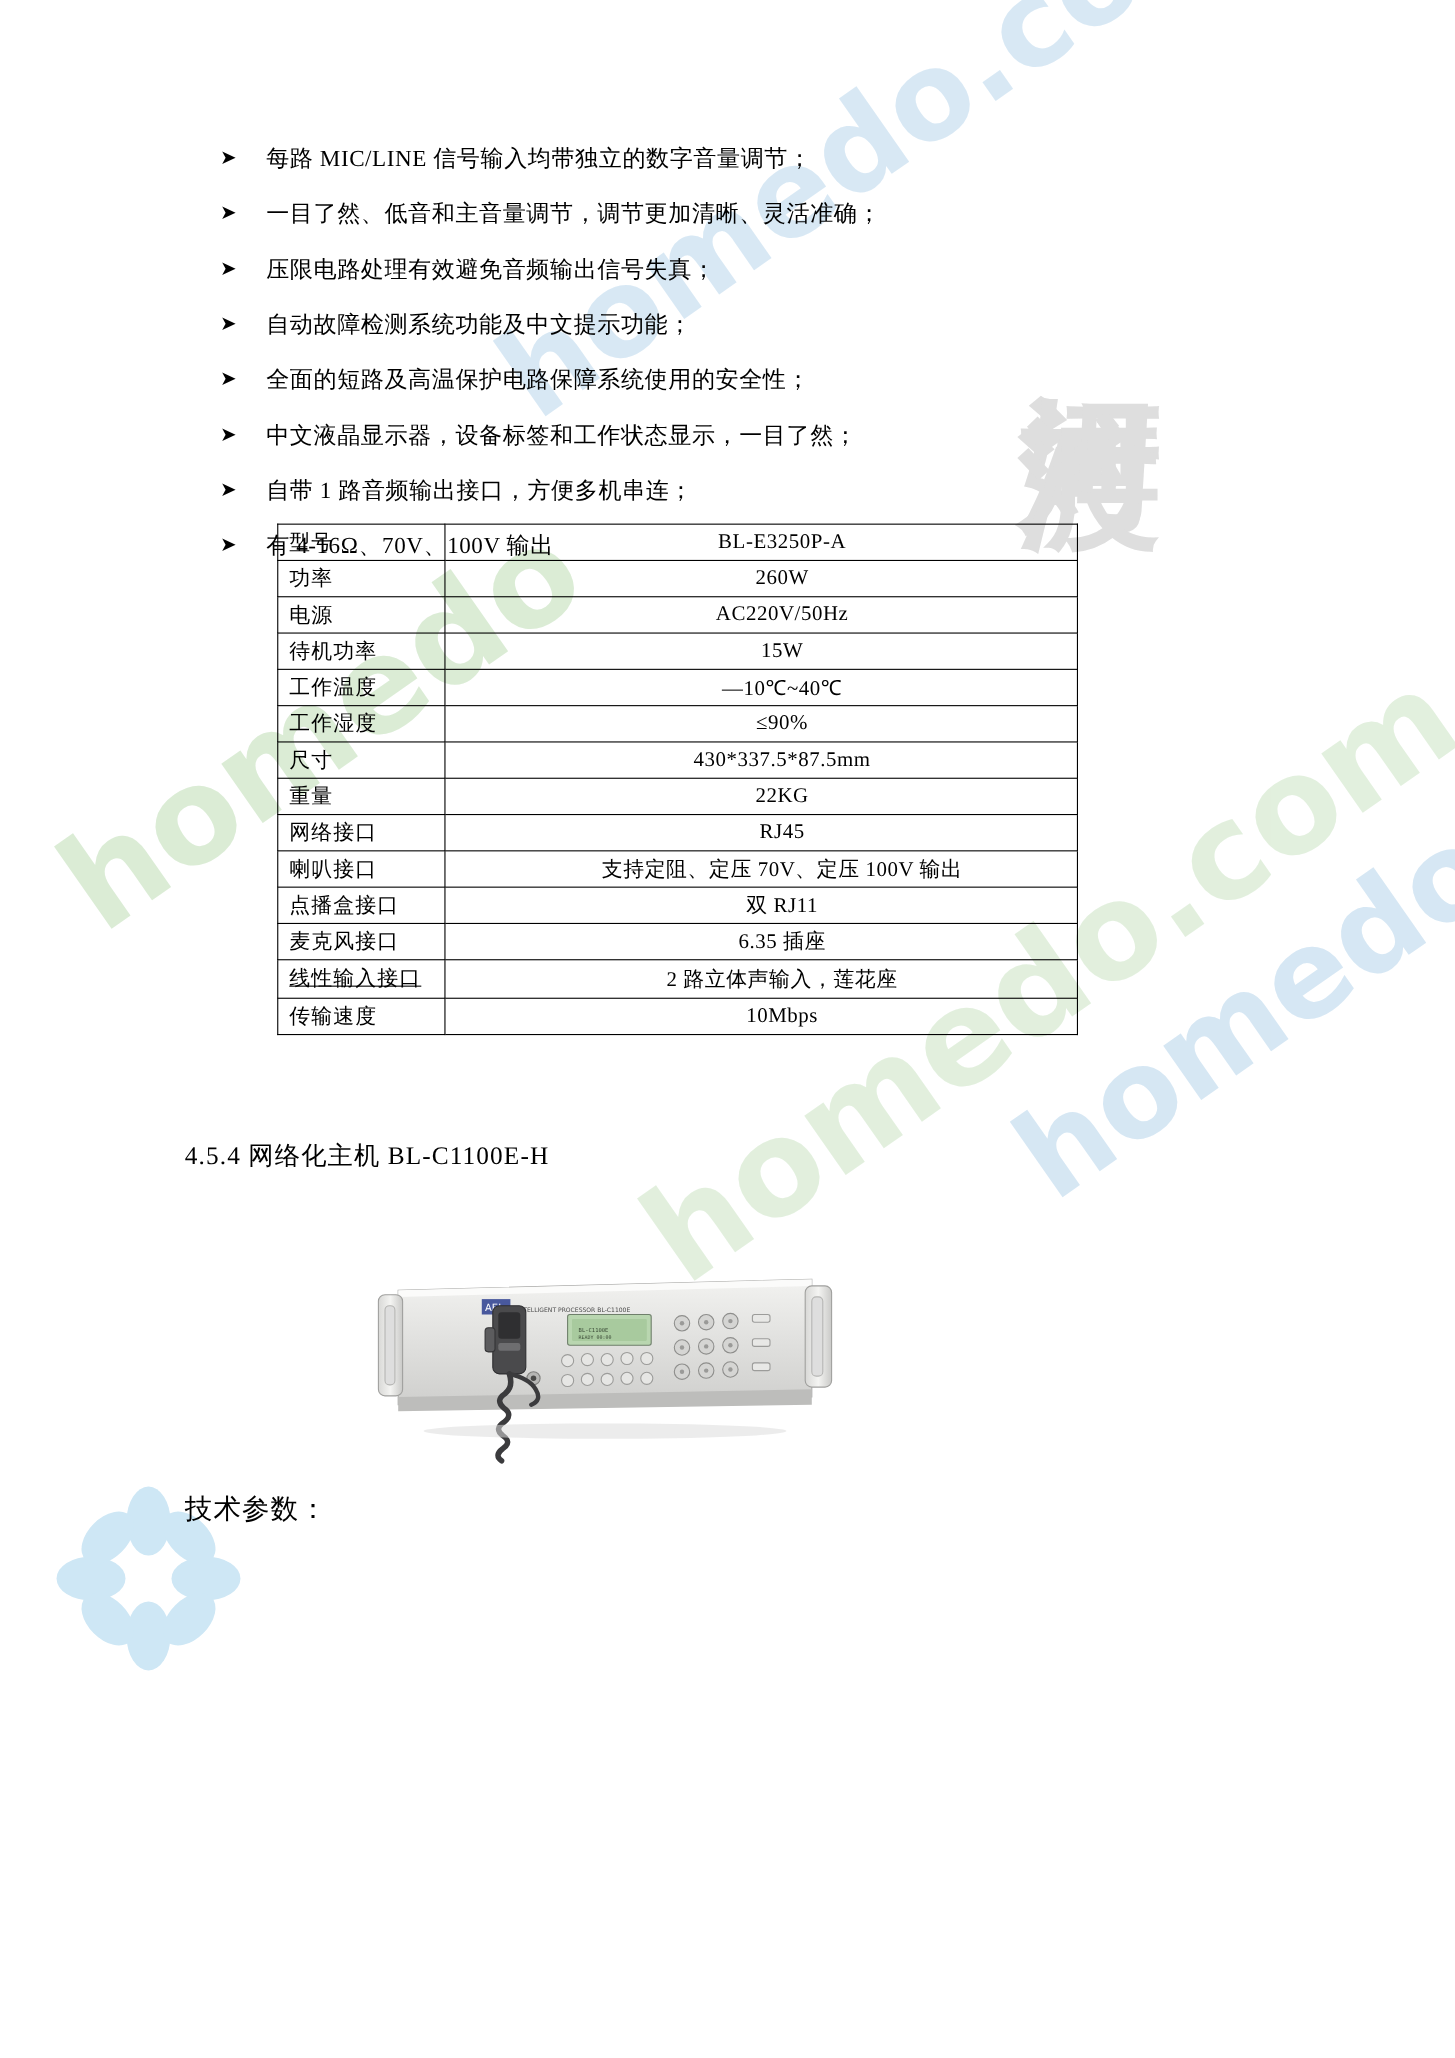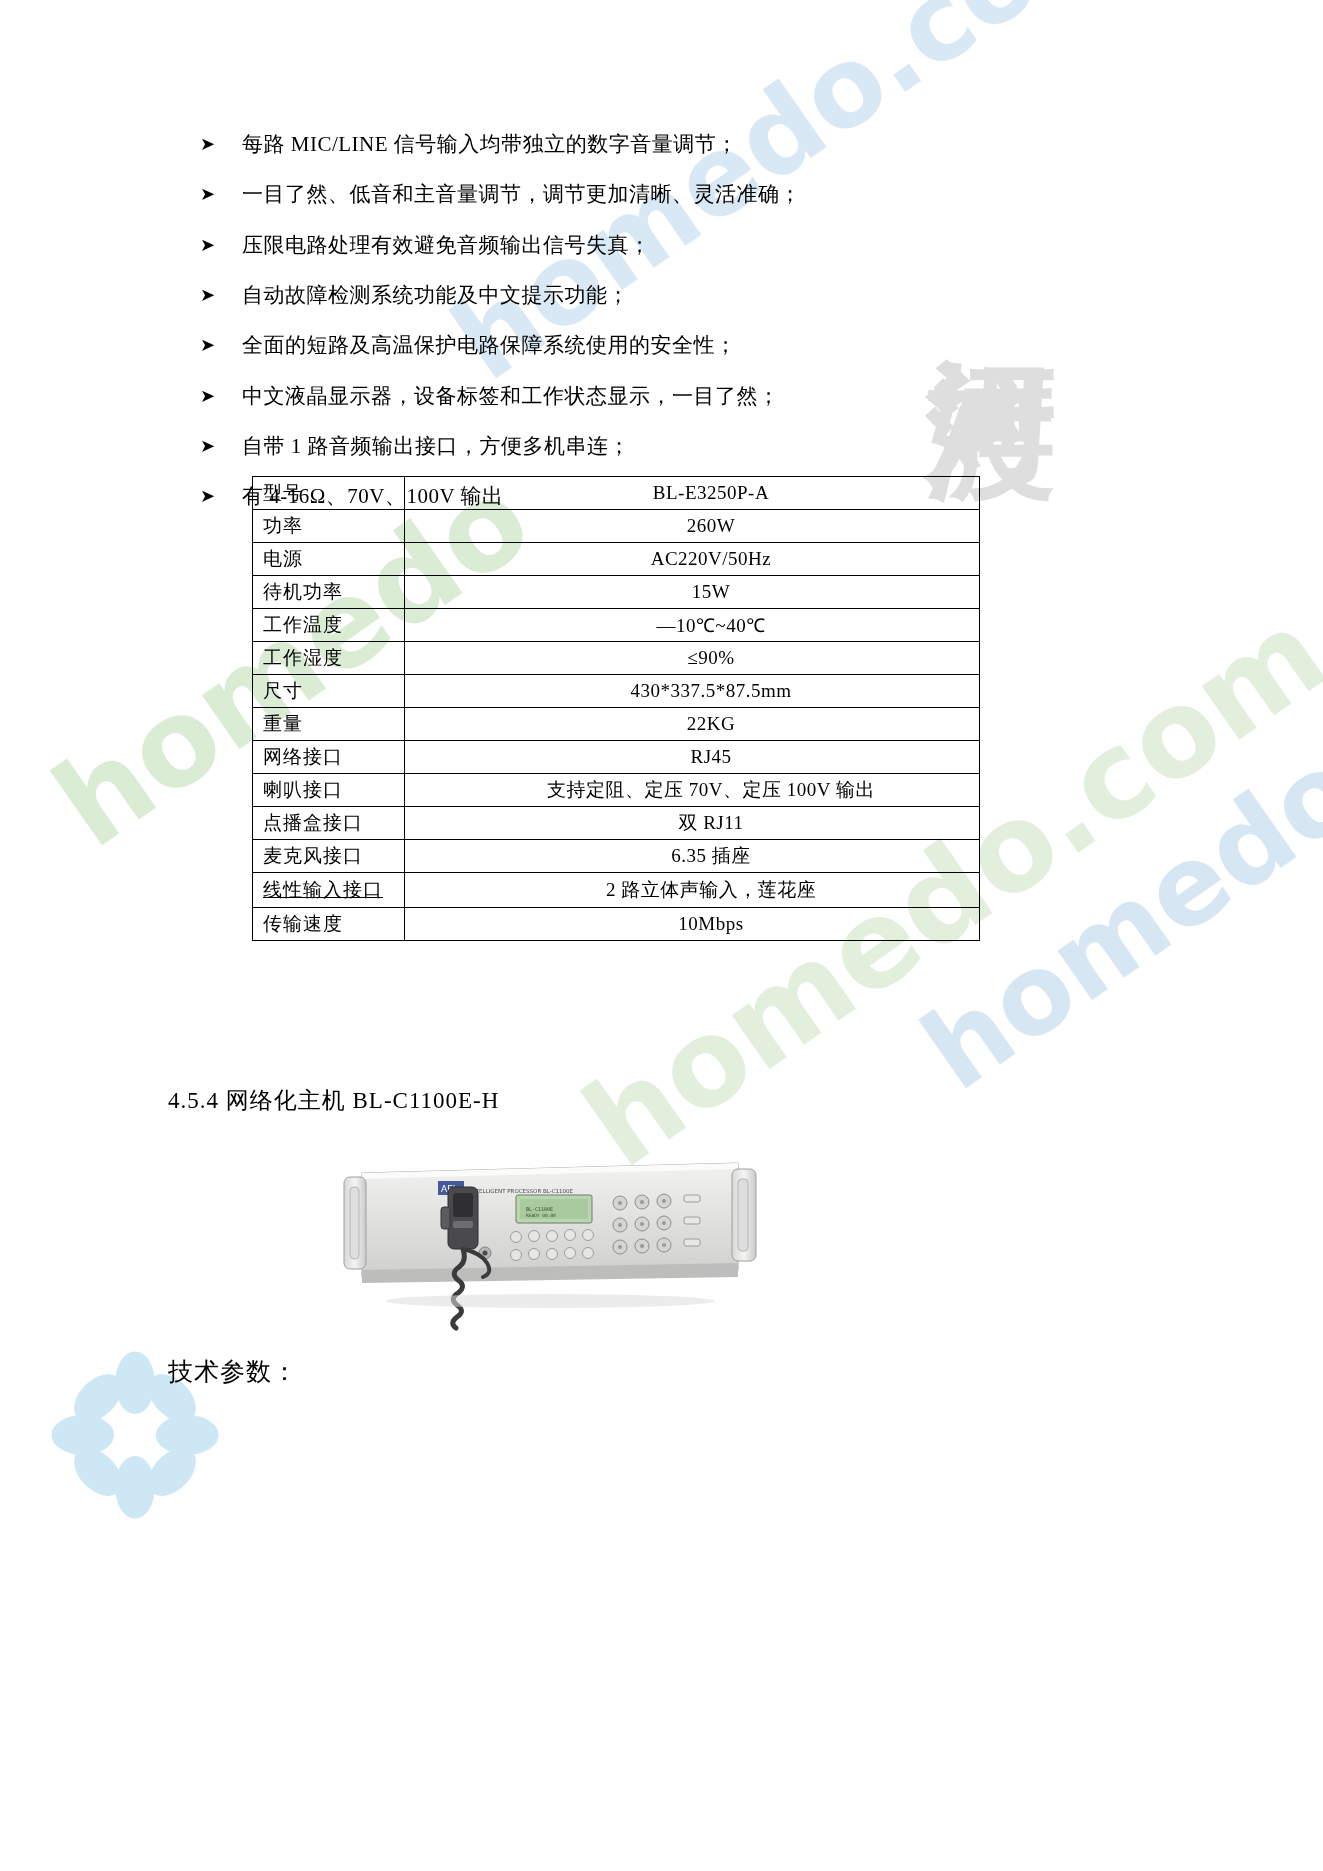--- a/index.html
+++ b/index.html
@@ -141,21 +141,21 @@
     padding-left: 44px;
   }
   td.lbl-multi {
     line-height: 1.45;
     text-decoration: underline;
   }
 
   .section-title {
     position: absolute;
     left: 168px;
-    top: 1085px;
+    top: 1035px;
     font-size: 23px;
     letter-spacing: 1px;
   }
 
   .figure {
     position: absolute;
     left: 320px;
     top: 1125px;
     width: 460px;
     height: 220px;

